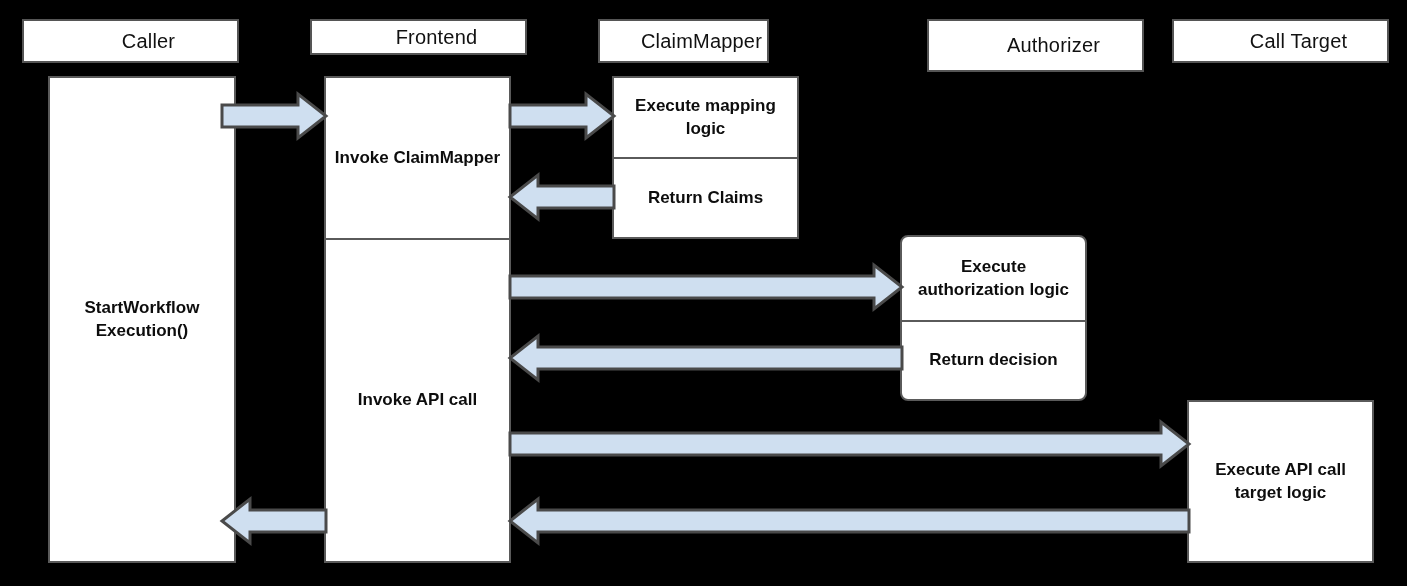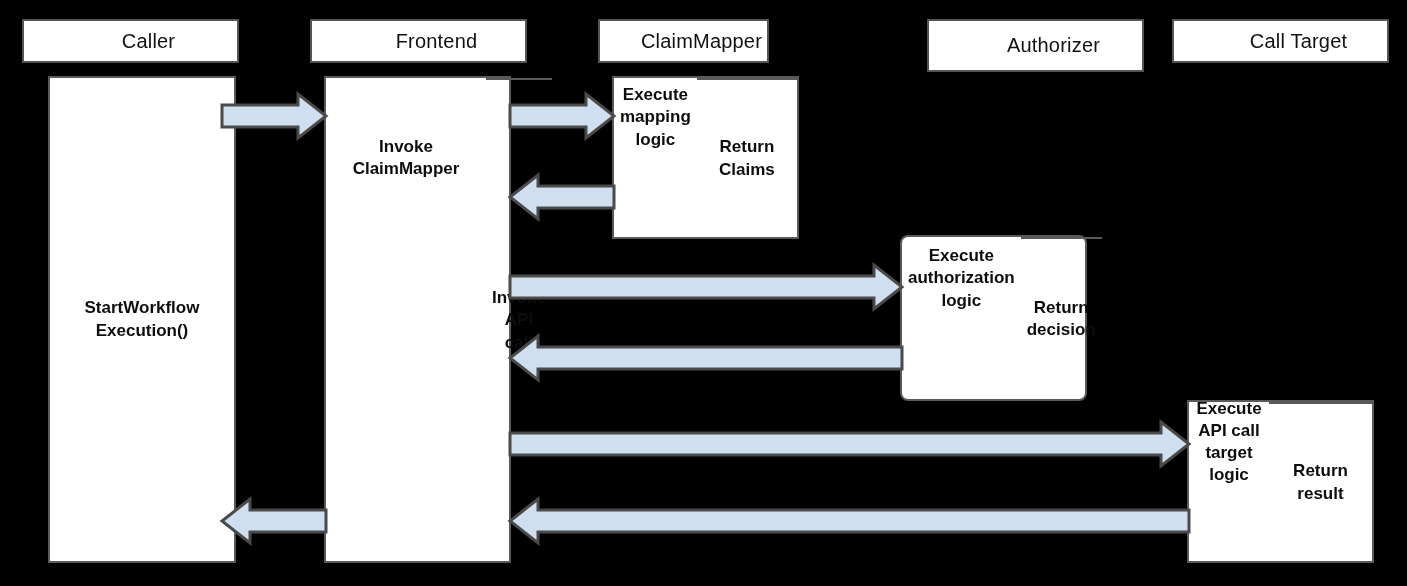--- a/index.html
+++ b/index.html
@@ -30,21 +30,21 @@
     color: #111111;
     letter-spacing: 0.2px;
     padding-left: 36px;
   }
   .act-box {
     position: absolute;
     box-sizing: border-box;
     background: #ffffff;
     border: 2px solid #5a5a5a;
     display: flex;
-    flex-direction: row;
+    flex-direction: column;
   }
   .act-seg {
     flex: 1 1 auto;
     display: flex;
     align-items: center;
     justify-content: center;
     text-align: center;
     font-size: 17px;
     font-weight: bold;
     color: #0d0d0d;
@@ -65,21 +65,21 @@
 </style>
 </head>
 <body>
 
 <div id="canvas">
 
   <div class="lane-header" style="left:22px; top:19px; width:217px; height:44px;">
     <span>Caller</span>
   </div>
 
-  <div class="lane-header" style="left:310px; top:19px; width:217px; height:44px;">
+  <div class="lane-header" style="left:310px; top:19px; width:217px; height:36px;">
     <span>Frontend</span>
   </div>
 
   <div class="lane-header" style="left:598px; top:19px; width:171px; height:44px;">
     <span>ClaimMapper</span>
   </div>
 
   <div class="lane-header" style="left:884px; top:19px; width:217px; height:53px;margin-left:43px;">
     <span>Authorizer</span>
   </div>
@@ -102,21 +102,20 @@
     <div class="act-seg">Return Claims</div>
   </div>
 
   <div class="act-box" style="left:900px; top:235px; width:187px; height:166px;border-radius:8px;">
     <div class="act-seg" style="height:83px; flex:0 0 83px;">Execute authorization logic</div>
     <div class="act-seg">Return decision</div>
   </div>
 
   <div class="act-box" style="left:1187px; top:400px; width:187px; height:163px;justify-content:center;">
     <div class="act-seg" style="height:80px; flex:0 0 80px;">Execute API call target logic</div>
-    <div class="act-seg">Return result</div>
   </div>
 
   <div class="arrow" style="left:222px; top:94px; width:104px; height:44px;">
     <svg width="104" height="44" viewBox="0 0 104 44" preserveAspectRatio="none">
       <polygon points="0,11 76,11 76,0 104,22 76,44 76,33 0,33" fill="#cfdff0" stroke="#4a4a4a" stroke-width="3" stroke-linejoin="miter"></polygon>
     </svg>
   </div>
 
   <div class="arrow" style="left:510px; top:94px; width:104px; height:44px;">
     <svg width="104" height="44" viewBox="0 0 104 44" preserveAspectRatio="none">

